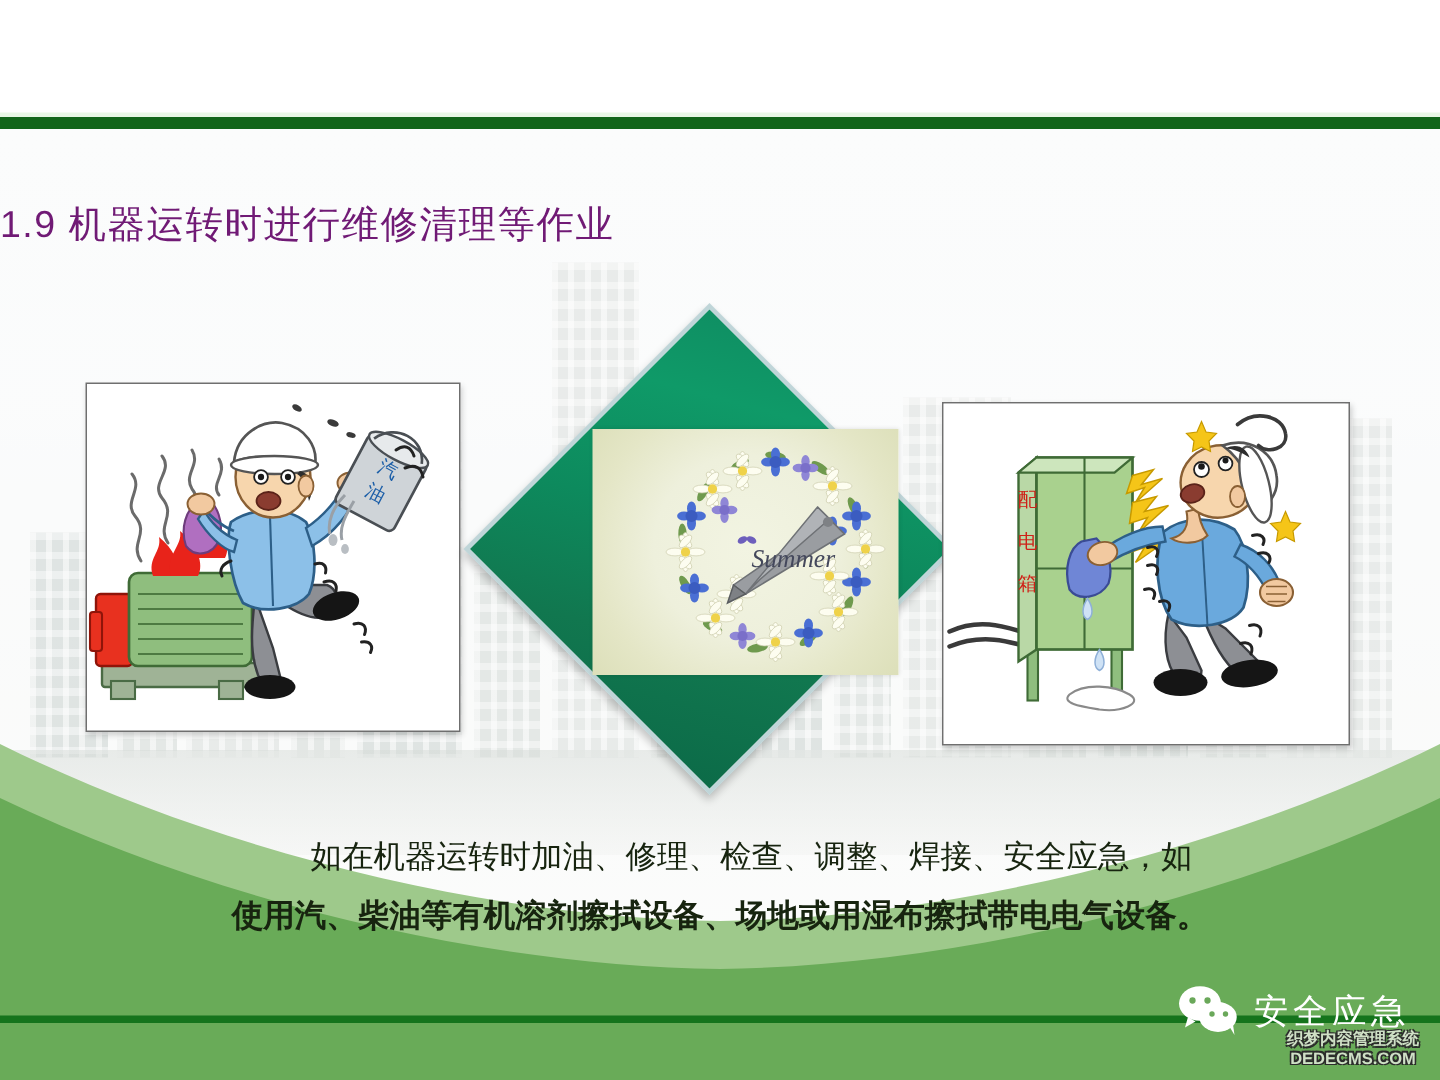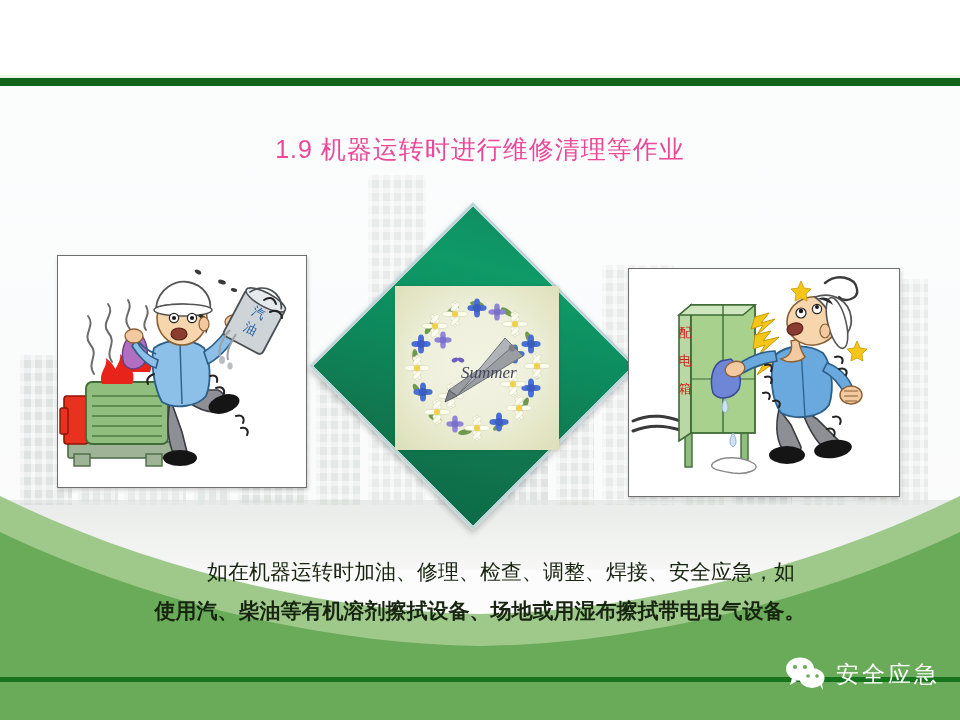--- a/index.html
+++ b/index.html
@@ -40,25 +40,24 @@
   .top-rule-hi{position:absolute;left:0;top:75px;width:960px;height:3px;background:#e9f7e6;}
 
   
   .band-svg{position:absolute;left:0;top:400px;width:960px;height:320px;}
 
   .bottom-rule{position:absolute;left:0;top:677px;width:960px;height:5px;background:#15741c;}
 
   
   .title{
     position:absolute;left:0;top:133px;width:960px;
-    text-align:center;
     font-size:25px;
     font-weight:400;
     letter-spacing:1px;
-    color:#ec4899;
+    color:#701a75;
     white-space:nowrap;
   }
 
   
   .frame{
     position:absolute;background:#ffffff;
     border:1px solid #6f6f6f;
     box-shadow:1px 2px 4px rgba(0,0,0,0.18);
     overflow:hidden;
   }
@@ -73,20 +72,21 @@
     margin-left:43px;margin-top:42px;
     background:linear-gradient(150deg,#0f8f63 0%,#0f9a68 18%,#0d8a5d 45%,#11774f 72%,#0c6b48 100%);
     border:3px solid #bfd5d8;
     box-shadow:2px 3px 6px rgba(0,0,0,0.22);
   }
   .wreath-box{
     position:absolute;left:95px;top:90px;width:164px;height:164px;
     background:radial-gradient(circle at 50% 48%, #f2f4e2 0%, #eef0dc 46%, #e4e6c6 76%, #dcdfb9 100%);
     box-shadow:0 0 3px rgba(0,0,0,0.12);
     overflow:hidden;
+    padding-left:40px;
   }
   .wreath-box svg{display:block;}
 
   
   .caption{
     position:absolute;left:85px;top:552px;width:790px;
     color:#17240f;
     font-size:21px;
     line-height:39px;
     text-align:justify;
@@ -483,14 +483,18 @@
       <circle cx="11" cy="10" r="2.1" fill="#6aa85a"></circle>
       <circle cx="21" cy="10" r="2.1" fill="#6aa85a"></circle>
       <ellipse cx="28" cy="21" rx="12.5" ry="10" fill="#ffffff"></ellipse>
       <path d="M36,28 L39,33 L38,26 Z" fill="#ffffff"></path>
       <circle cx="24" cy="19" r="1.8" fill="#6aa85a"></circle>
       <circle cx="33" cy="19" r="1.8" fill="#6aa85a"></circle>
     </svg>
     <span class="wx-label">安全应急</span>
   </div>
 
+  <div class="watermark">
+    <div class="wm1">织梦内容管理系统</div>
+    <div class="wm2">DEDECMS.COM</div>
+  </div>
 
 </div>
 
 </body></html>

